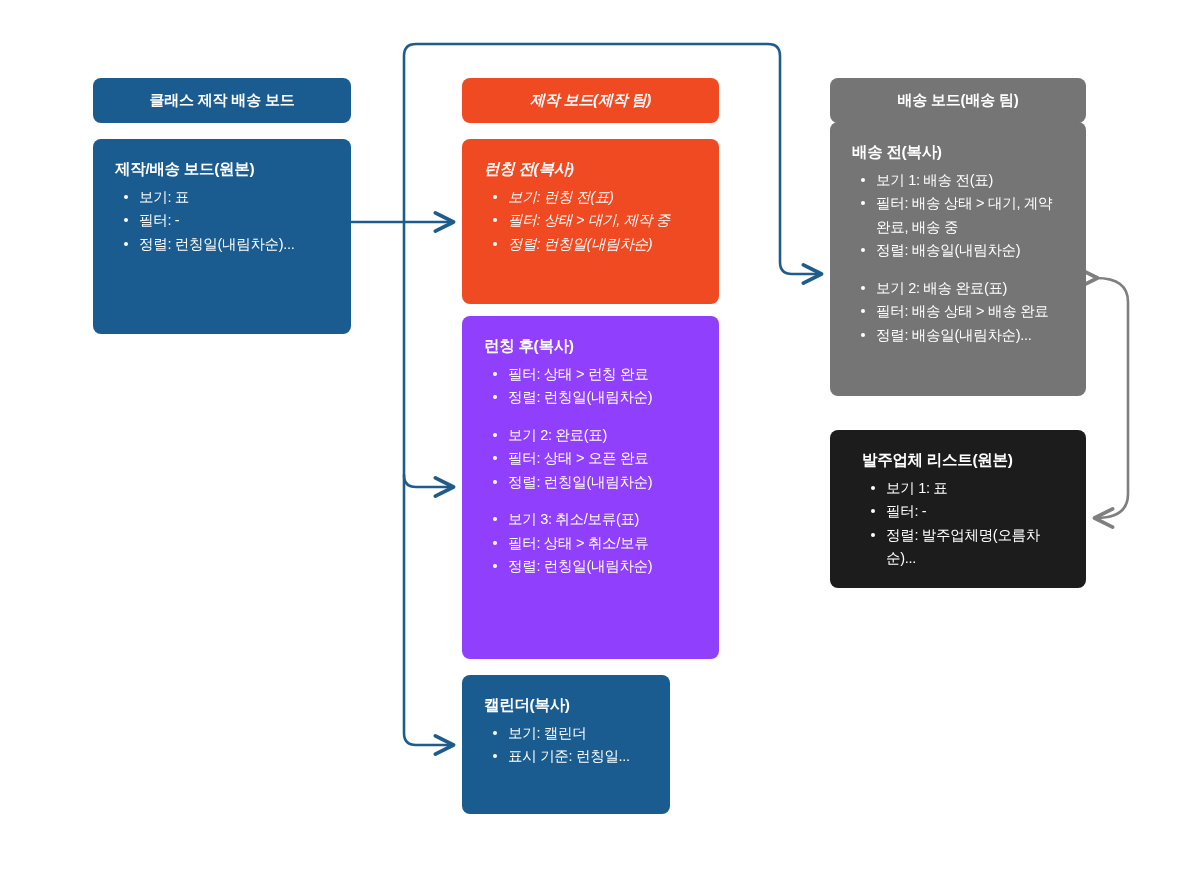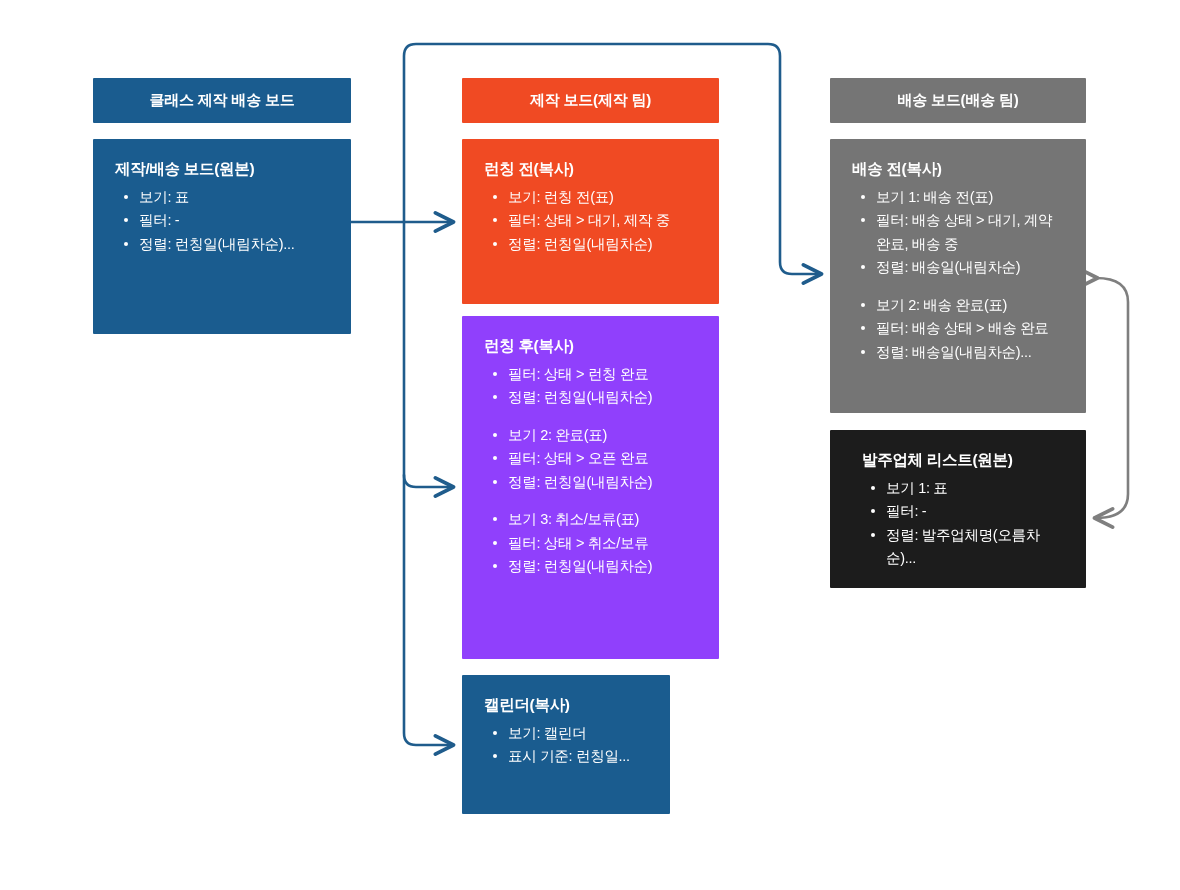--- a/index.html
+++ b/index.html
@@ -22,21 +22,21 @@
     position: absolute;
     left: 0;
     top: 0;
     width: 1180px;
     height: 890px;
     pointer-events: none;
   }
   .node {
     position: absolute;
     box-sizing: border-box;
-    border-radius: 1px;
+    border-radius: 8px;
     color: #ffffff;
   }
   .header-node {
     display: flex;
     align-items: center;
     justify-content: center;
     text-align: center;
     font-weight: bold;
     font-size: 15px;
     letter-spacing: -0.2px;
@@ -77,36 +77,36 @@
     height: 14px;
     line-height: 14px;
     font-size: 0;
   }
   .card-list li.spacer-item::before {
     display: none;
   }
 
   
   .c-blue   { background: #1a5c8f; }
-  .c-orange { background: #f04a23; }
+  .c-orange { background: #f04a23; font-style: italic; }
   .c-purple { background: #9040fc; }
   .c-gray   { background: #757575; }
   .c-black  { background: #1c1c1c; padding-left: 32px; }
 
   
   .n-h1 { left: 93px;  top: 78px;  width: 258px; height: 45px; }
   .n-c1 { left: 93px;  top: 139px; width: 258px; height: 195px; }
 
   .n-h2 { left: 462px; top: 78px;  width: 257px; height: 45px; }
   .n-c2 { left: 462px; top: 139px; width: 257px; height: 165px; }
   .n-c3 { left: 462px; top: 316px; width: 257px; height: 343px; }
   .n-c4 { left: 462px; top: 675px; width: 208px; height: 139px; }
 
   .n-h3 { left: 830px; top: 78px;  width: 256px; height: 45px; }
-  .n-c5 { left: 830px; top: 139px; width: 256px; height: 274px; }
+  .n-c5 { left: 830px; top: 122px; width: 256px; height: 274px; }
   .n-c6 { left: 830px; top: 430px; width: 256px; height: 158px; }
 </style>
 </head>
 <body>
 
 <div id="canvas">
 
   <svg id="connectors" viewBox="0 0 1180 890" width="1180" height="890">
     <defs>
       <marker id="arrow-blue" markerWidth="9" markerHeight="9" refX="7.4" refY="4.5" orient="auto" markerUnits="strokeWidth">

